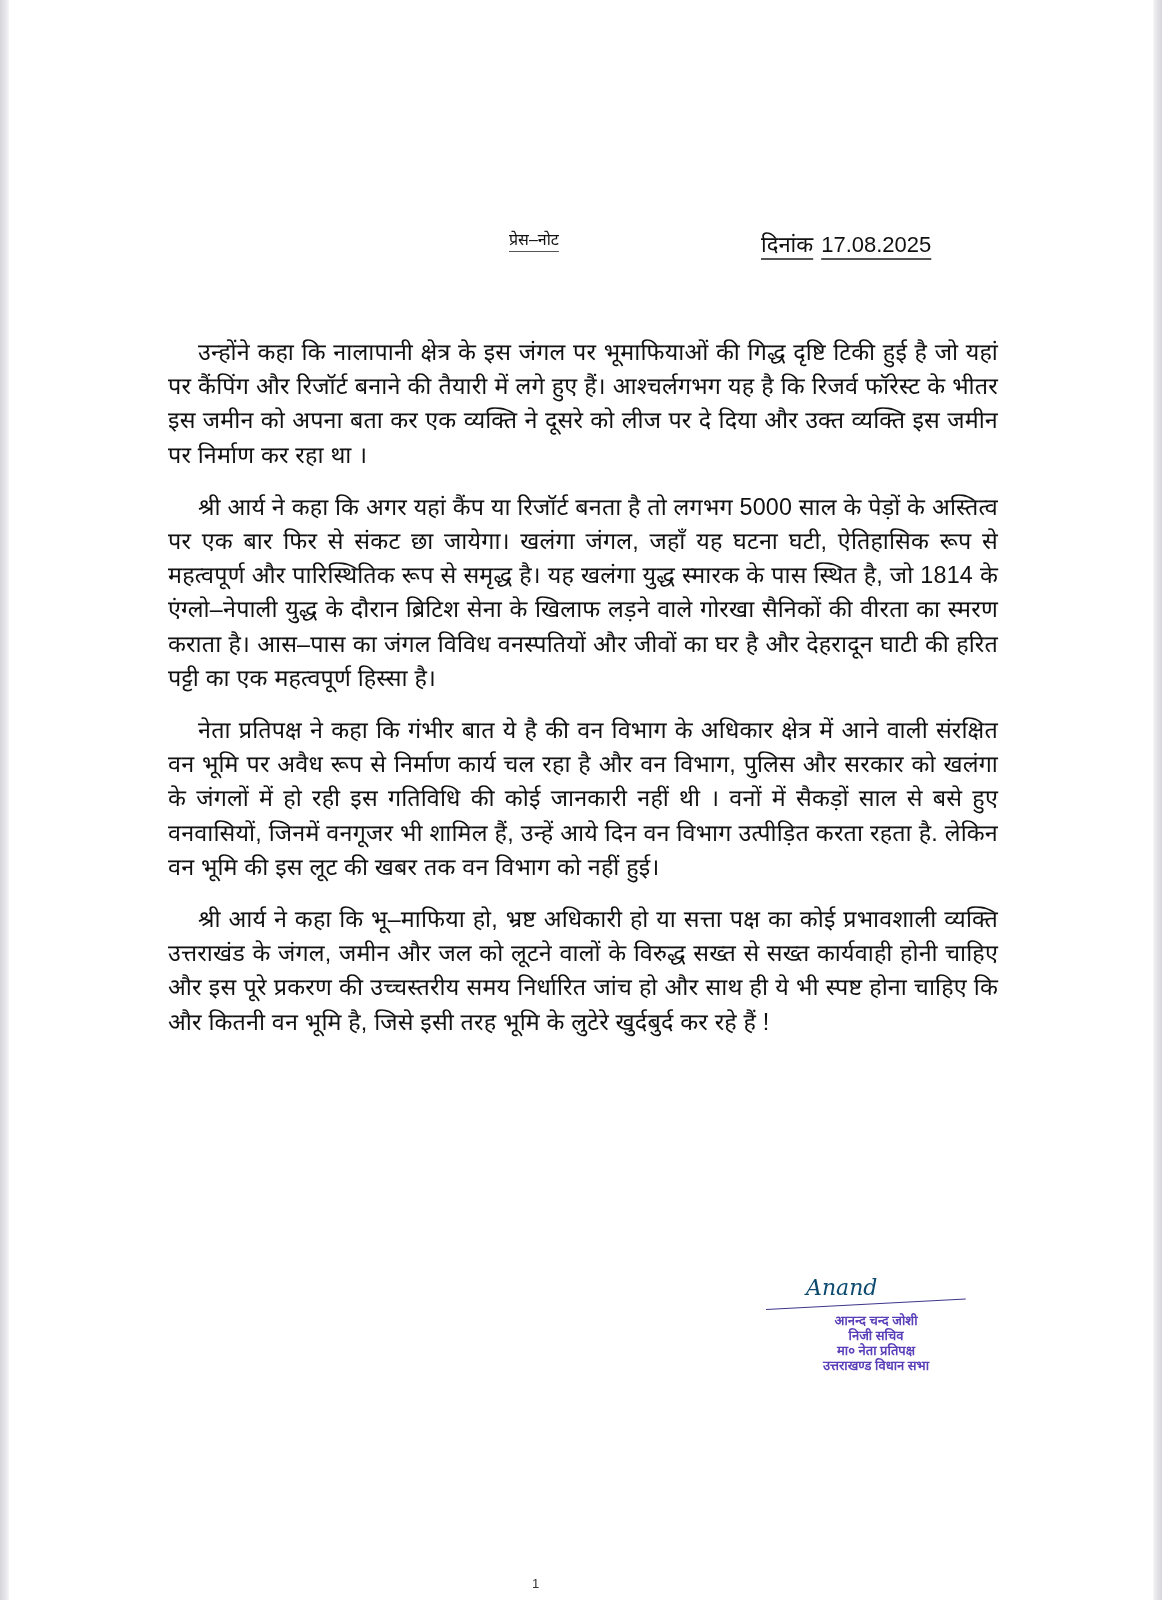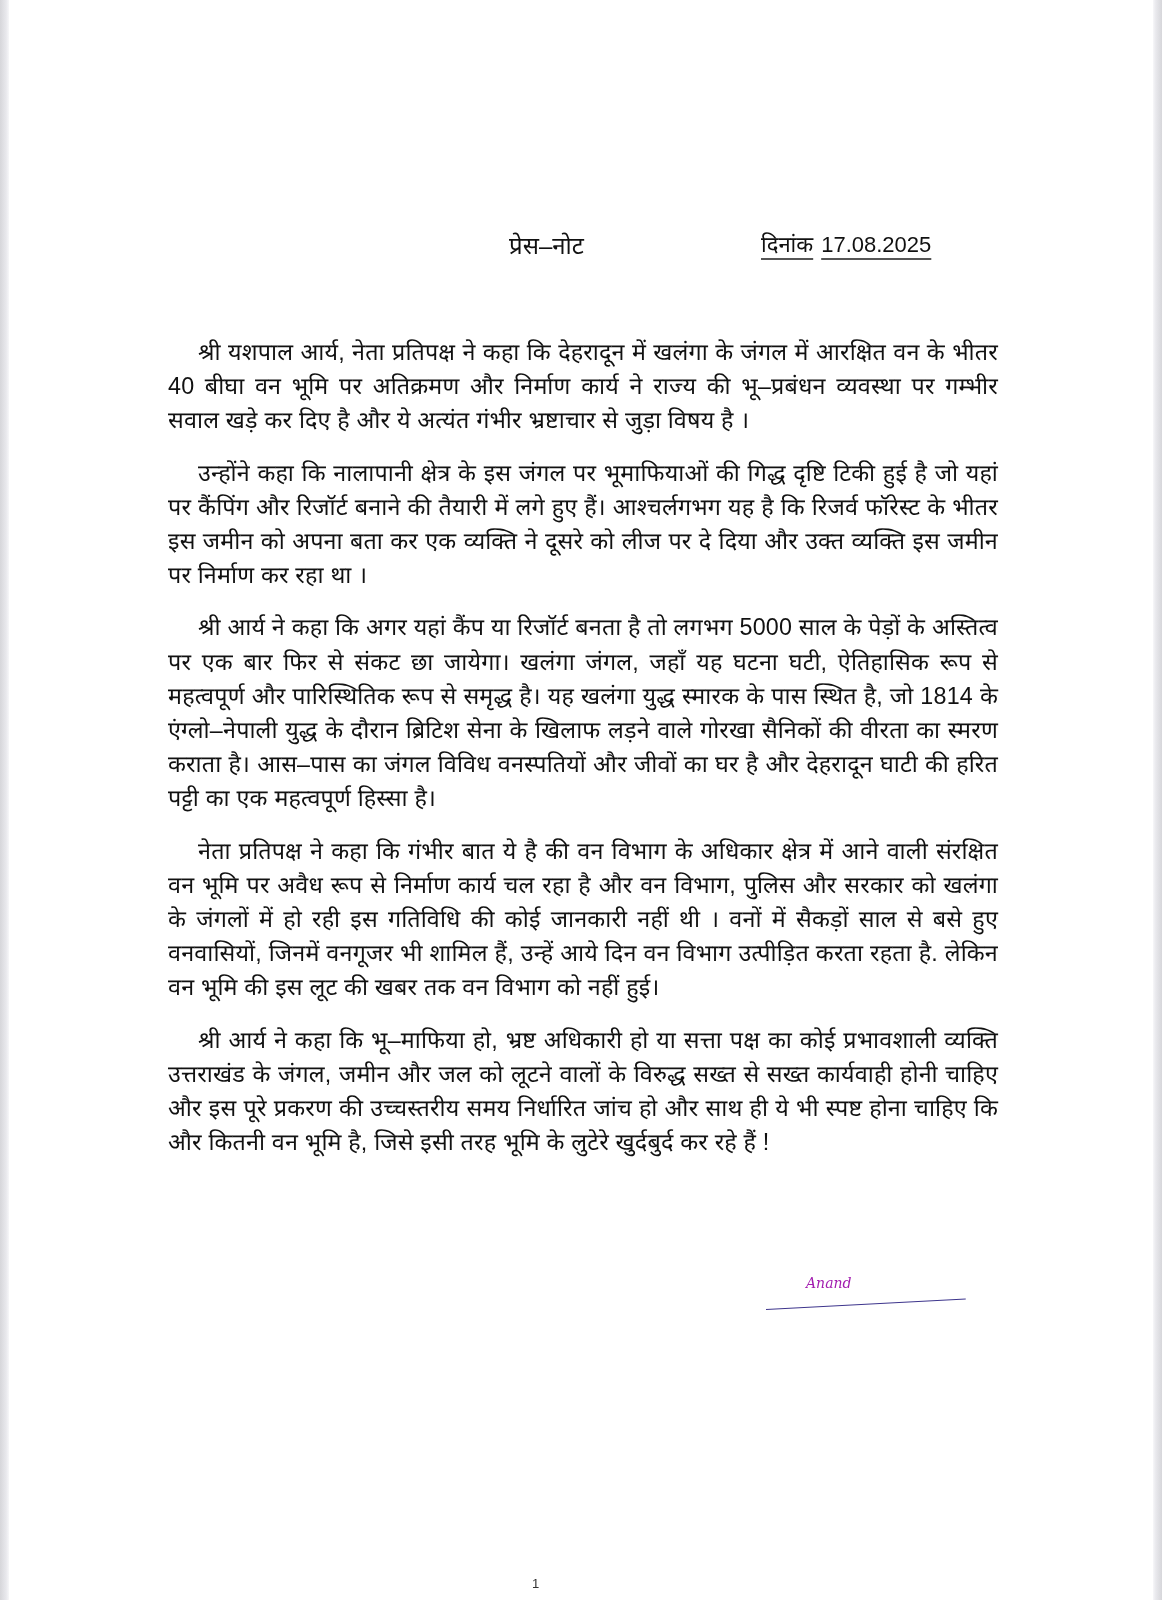--- a/index.html
+++ b/index.html
@@ -8,33 +8,33 @@
       background: #ffffff;
       font-family: "Liberation Sans", "DejaVu Sans", sans-serif;
       color: #111;
     }
     .edge-left { position: absolute; left: 0; top: 0; width: 9px; height: 1600px;
       background: linear-gradient(to right, #d6d6da, #e9e9ed 70%, #f7f7f9); }
     .edge-right { position: absolute; right: 0; top: 0; width: 9px; height: 1600px;
       background: linear-gradient(to left, #d6d6da, #e9e9ed 70%, #f7f7f9); }
 
     .header-row { position: absolute; top: 228px; left: 0; width: 1162px; height: 34px; }
-    .press-note { position: absolute; left: 509px; top: 0; font-size: 24px;
-      text-underline-offset: 6px; text-decoration-color: #555; }
+    .press-note { position: absolute; left: 509px; top: 0; font-size: 16px;
+      text-decoration: underline; text-underline-offset: 6px; text-decoration-color: #555; }
     .date-block { position: absolute; left: 761px; top: 0; font-size: 22px;
       text-decoration: underline; text-underline-offset: 6px; text-decoration-color: #555; }
     .date-block span { margin-right: 8px; text-align: right; }
 
     .body-text { position: absolute; left: 168px; top: 335px; width: 830px; }
     .para { margin: 0 0 18px 0; font-size: 23.3px; line-height: 34.2px;
       text-align: justify; text-indent: 30px; letter-spacing: 0.2px; }
 
     .signature { position: absolute; left: 766px; top: 1275px; width: 200px; height: 110px; color: #5a3fb0; }
     .sig-scribble { position: absolute; left: 40px; top: 0; font-family: "DejaVu Serif", serif;
-      font-style: italic; font-size: 14px; color: #a21caf; }
+      font-style: italic; font-size: 22px; color: #0c4a6e; }
     .sig-line { position: absolute; left: 0; top: 34px; width: 200px; height: 0;
       border-top: 1.5px solid #3d358c; transform: rotate(-3deg); transform-origin: left; }
     .stamp { position: absolute; left: 20px; top: 38px; width: 180px; text-align: center;
       font-size: 13px; line-height: 15px; font-weight: bold; color: #5b3fb8; }
 
     .page-number { position: absolute; left: 532px; top: 1576px; font-size: 13px; color: #333; }
   </style>
 </head>
 <body>
 
@@ -42,25 +42,30 @@
 <div class="edge-right"></div>
 
 <div class="header-row">
   <div class="press-note">प्रेस–नोट</div>
   <div class="date-block">
     <span>दिनांक</span><span>17.08.2025</span>
   </div>
 </div>
 
 <div class="body-text">
-  <p class="para">श्री यशपाल आर्य, नेता प्रतिपक्ष ने कहा कि देहरादून में खलंगा के जंगल में आरक्षित वन के भीतर 40 बीघा वन भूमि पर अतिक्रमण और निर्माण कार्य ने राज्य की भू–प्रबंधन व्यवस्था पर गम्भीर सवाल खड़े कर दिए है और ये अत्यंत गंभीर भ्रष्टाचार से जुड़ा विषय है ।</p>
   <p class="para">उन्होंने कहा कि नालापानी क्षेत्र के इस जंगल पर भूमाफियाओं की गिद्ध दृष्टि टिकी हुई है जो यहां पर कैंपिंग और रिजॉर्ट बनाने की तैयारी में लगे हुए हैं। आश्चर्लगभग  यह है कि रिजर्व फॉरेस्ट के भीतर इस जमीन को अपना बता कर एक व्यक्ति ने दूसरे को लीज पर दे दिया और उक्त व्यक्ति इस जमीन पर निर्माण कर रहा था ।</p>
   <p class="para">श्री आर्य ने कहा कि अगर यहां कैंप या रिजॉर्ट बनता है तो लगभग 5000 साल के पेड़ों के अस्तित्व पर एक बार फिर से संकट छा जायेगा। खलंगा जंगल, जहाँ यह घटना घटी, ऐतिहासिक रूप से महत्वपूर्ण और पारिस्थितिक रूप से समृद्ध है। यह खलंगा युद्ध स्मारक के पास स्थित है, जो 1814 के एंग्लो–नेपाली युद्ध के दौरान ब्रिटिश सेना के खिलाफ लड़ने वाले गोरखा सैनिकों की वीरता का स्मरण कराता है। आस–पास का जंगल विविध वनस्पतियों और जीवों का घर है और देहरादून घाटी की हरित पट्टी का एक महत्वपूर्ण हिस्सा है।</p>
   <p class="para">नेता प्रतिपक्ष ने कहा कि गंभीर बात ये है की वन विभाग के अधिकार क्षेत्र में आने वाली संरक्षित वन भूमि पर अवैध रूप से निर्माण कार्य चल रहा है और वन विभाग, पुलिस  और सरकार को खलंगा के जंगलों में हो रही इस गतिविधि की कोई जानकारी नहीं थी । वनों में सैकड़ों साल से बसे हुए वनवासियों, जिनमें वनगूजर भी शामिल हैं, उन्हें आये दिन वन विभाग उत्पीड़ित करता रहता है. लेकिन वन भूमि की इस लूट की खबर तक वन विभाग को नहीं हुई।</p>
   <p class="para">श्री आर्य ने कहा कि भू–माफिया हो, भ्रष्ट अधिकारी हो या सत्ता पक्ष का कोई प्रभावशाली व्यक्ति उत्तराखंड के जंगल, जमीन और जल को लूटने वालों के विरुद्ध सख्त से सख्त कार्यवाही होनी चाहिए और इस पूरे प्रकरण की उच्चस्तरीय समय निर्धारित जांच हो और साथ ही ये भी स्पष्ट होना चाहिए कि और कितनी वन भूमि है, जिसे इसी तरह भूमि के लुटेरे खुर्दबुर्द कर रहे हैं !</p>
 </div>
 
 <div class="signature">
   <div class="sig-scribble">Anand</div>
   <div class="sig-line"></div>
+  <div class="stamp" style="color: rgb(91, 63, 184);">
+    <div>आनन्द चन्द जोशी</div>
+    <div>निजी सचिव</div>
+    <div>मा० नेता प्रतिपक्ष</div>
+    <div>उत्तराखण्ड विधान सभा</div>
+  </div>
 </div>
 
 <div class="page-number">1</div>
 
 </body></html>

